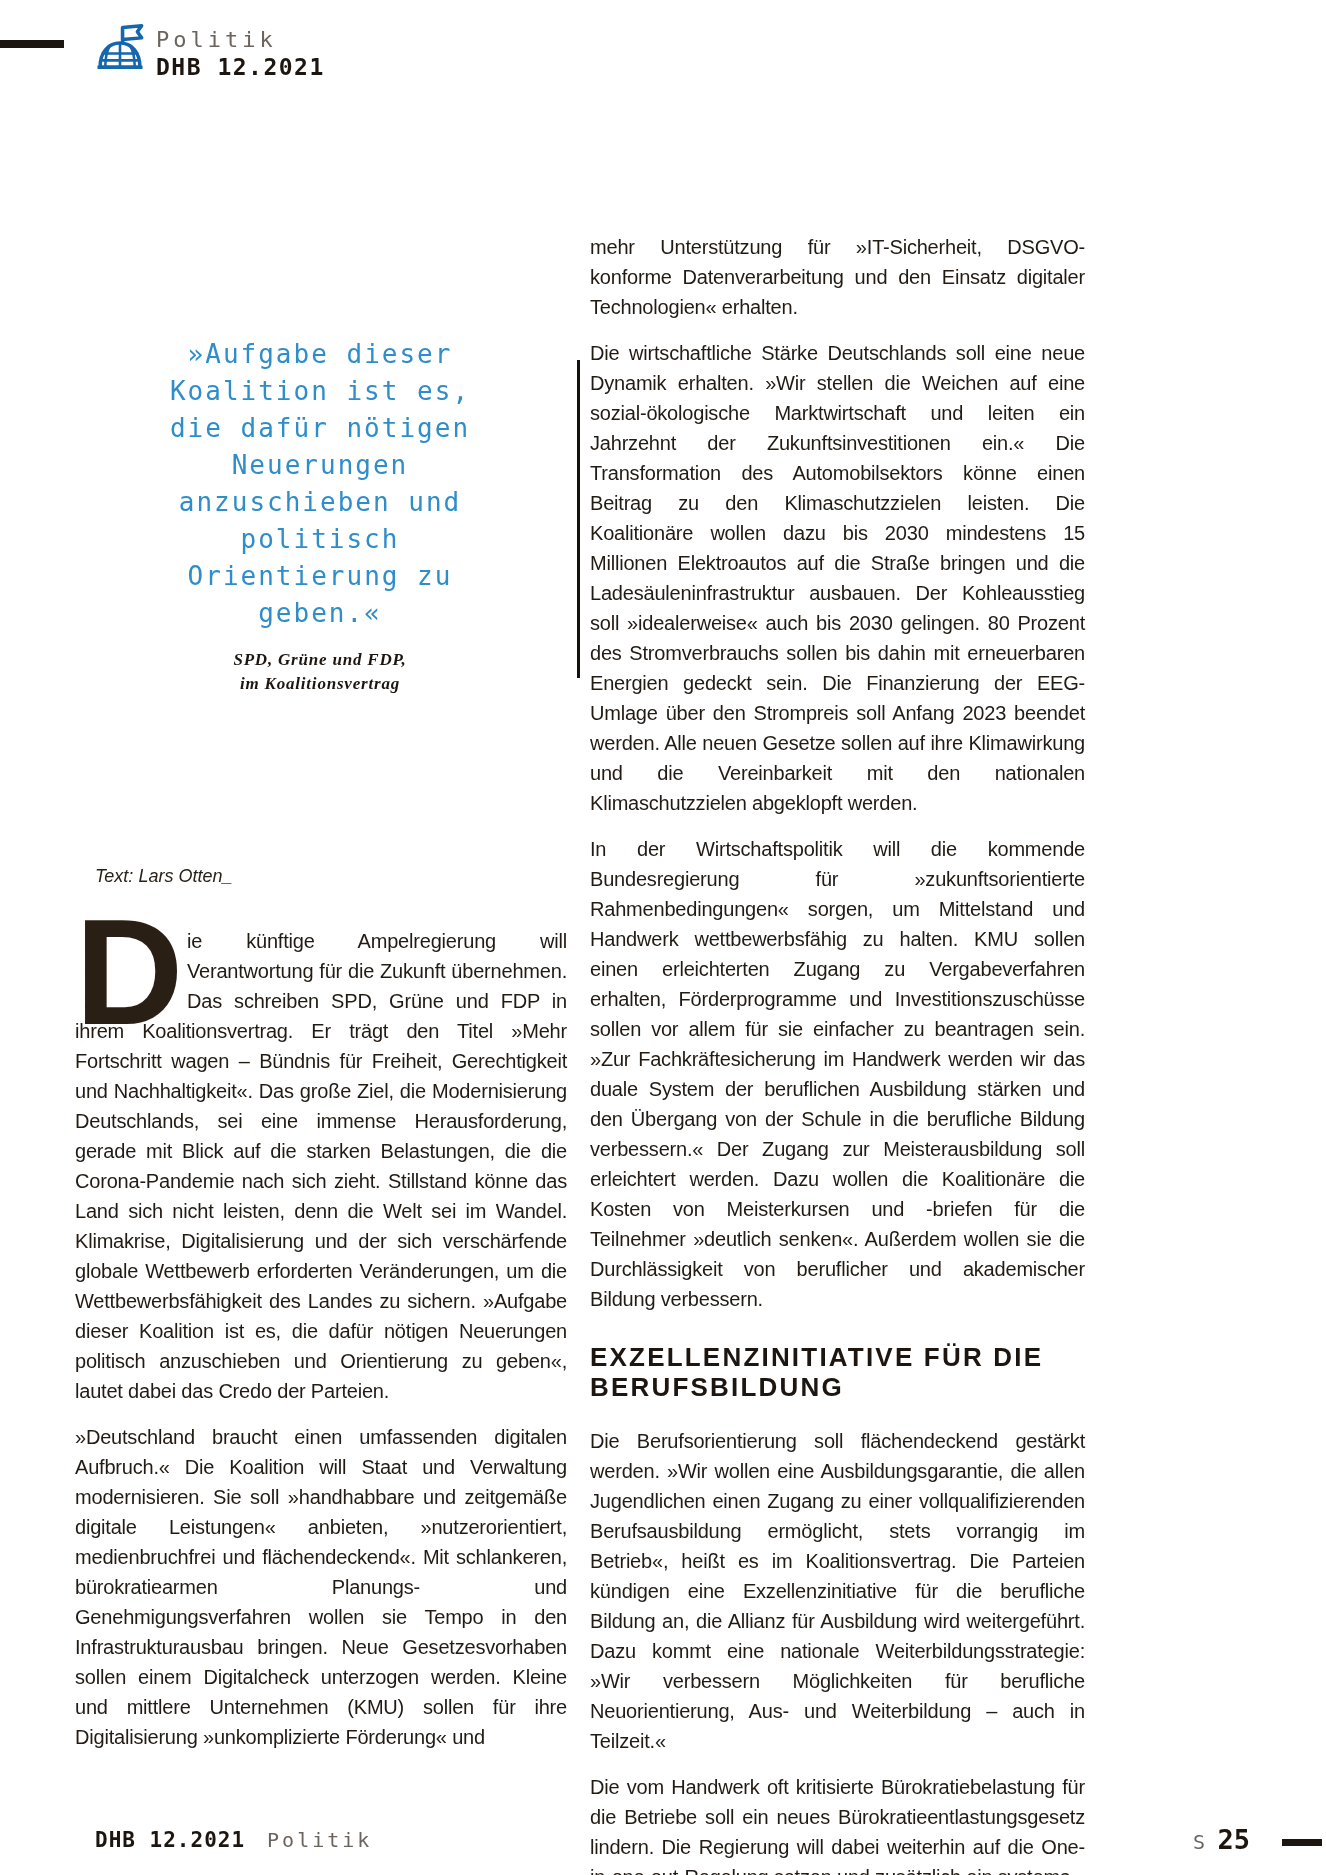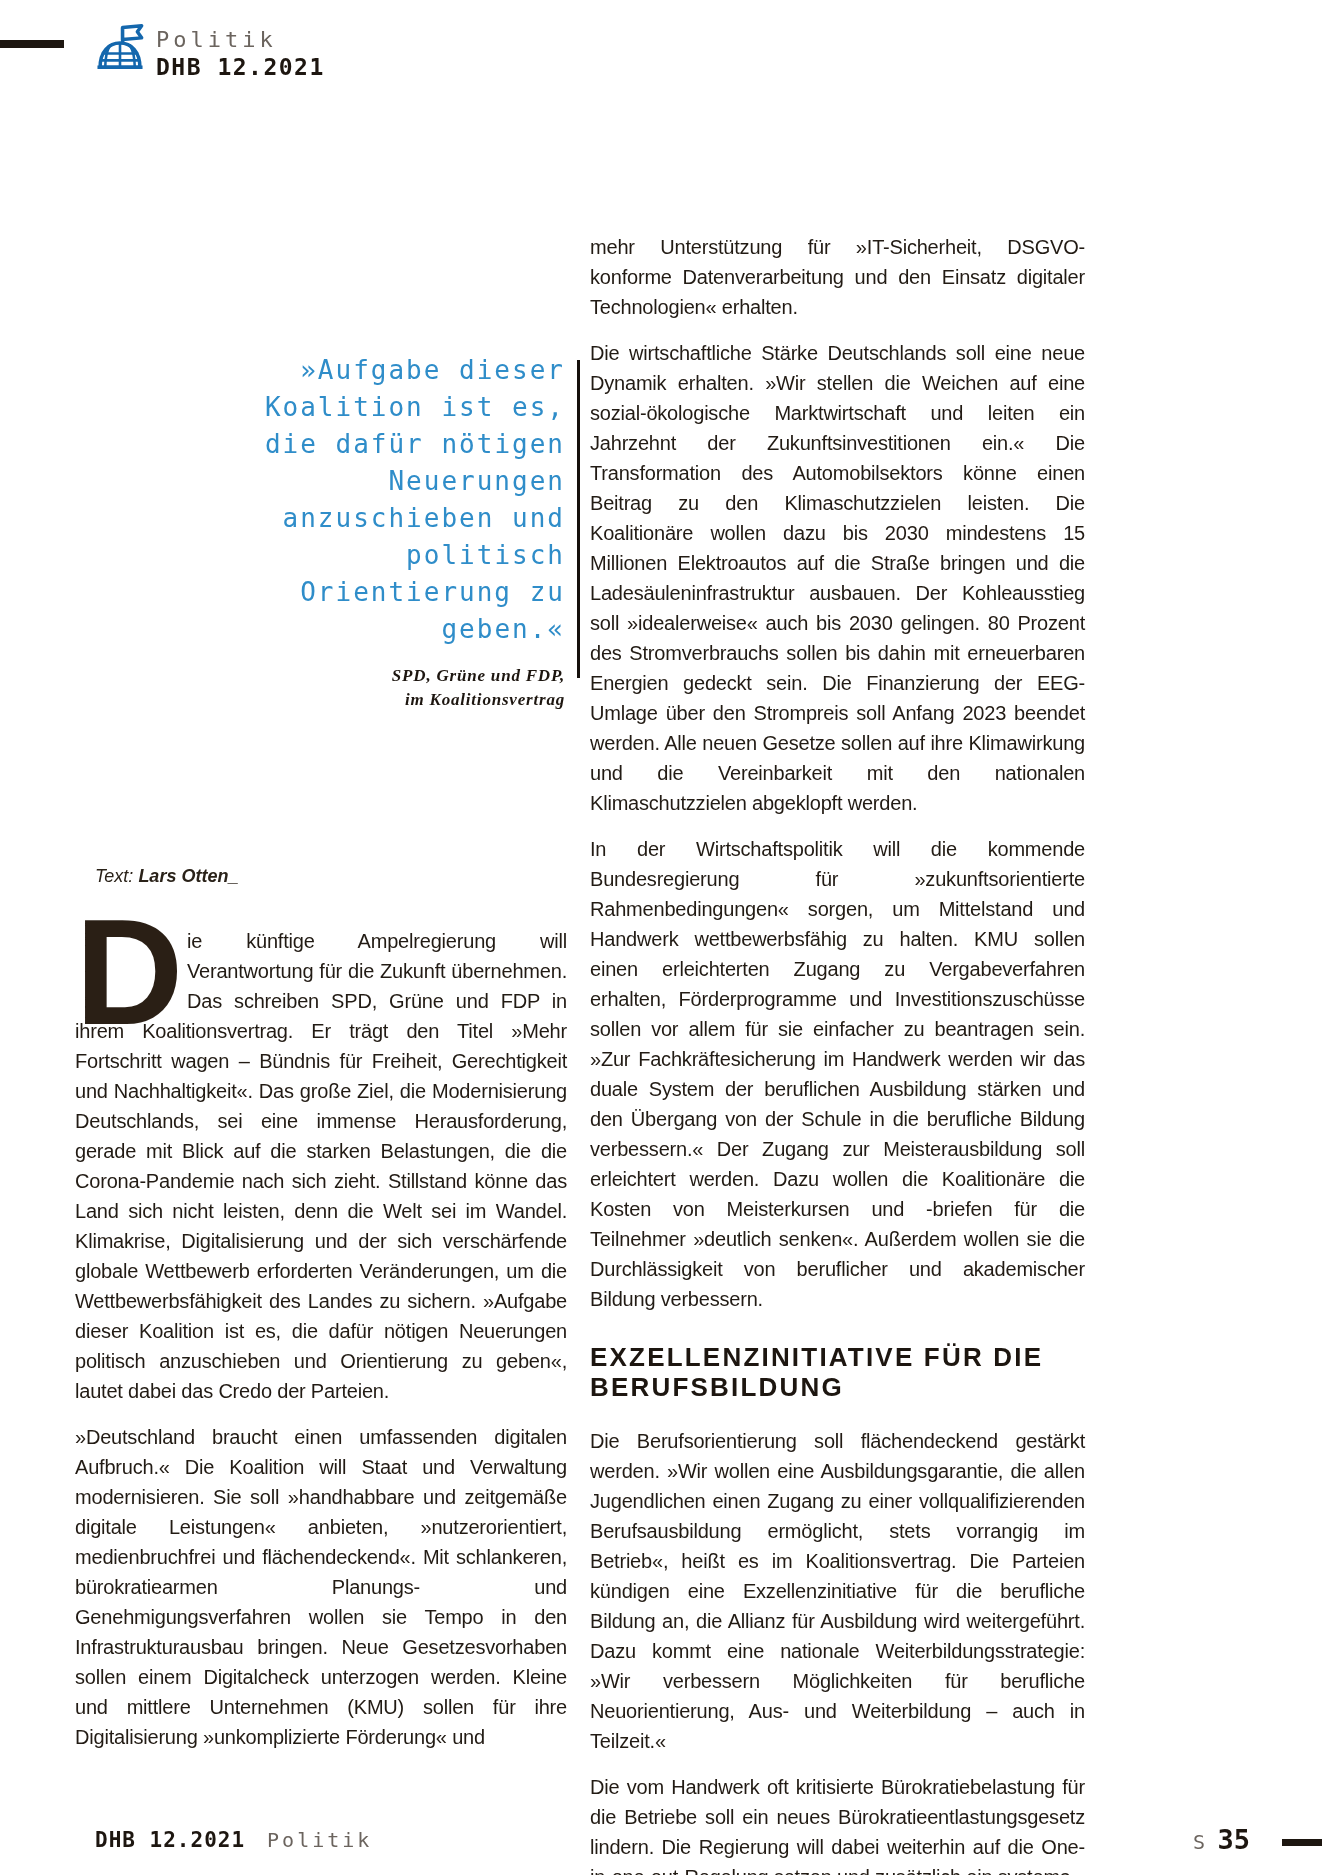--- a/index.html
+++ b/index.html
@@ -14,29 +14,29 @@
   
   #header { position: absolute; left: 94px; top: 22px; display: flex; align-items: flex-start; }
   #header .logo { width: 52px; height: 56px; margin-right: 10px; }
   #header .titles { padding-top: 6px; }
   .kicker { font-family: "DejaVu Sans Mono", monospace; font-size: 22px; letter-spacing: 4px;
             color: #6b645e; line-height: 24px; }
   .issue { font-family: "DejaVu Sans Mono", monospace; font-weight: bold; font-size: 23px;
            letter-spacing: 1.5px; color: #1d1610; line-height: 26px; margin-top: 2px; }
 
   
-  #pull-quote { position: absolute; left: 75px; top: 352px; width: 490px; text-align: right; }
+  #pull-quote { position: absolute; left: 75px; top: 336px; width: 490px; text-align: center; }
   #pull-quote .q-line { display: block; font-family: "DejaVu Sans Mono", monospace;
       font-size: 26px; line-height: 37px; letter-spacing: 2px; color: #2f8dc9; }
   #quote-attribution { margin-top: 16px; font-style: italic; font-weight: bold;
       font-size: 17px; line-height: 24px; letter-spacing: 0.8px; color: #1d1610; font-family: Liberation Serif, serif; }
 
   
   #byline { position: absolute; left: 95px; top: 866px; font-style: italic; font-size: 18px; color: #2a2219; }
-  #byline .author { font-weight: bold; }
+  #byline .author { font-weight: normal; }
 
   
   .col { position: absolute; font-size: 20px; line-height: 30px; letter-spacing: -0.2px;
          text-align: justify; color: #221b14; }
   #left-column  { left: 75px;  top: 926px; width: 492px; }
   #right-column { left: 590px; top: 232px; width: 495px; }
   .col p + p, .col h2 + p { margin-top: 16px; }
   .col h2 + p { margin-top: 24px; }
   .col h2 { margin-top: 28px; font-size: 26px; font-weight: bold; letter-spacing: 2.2px;
             color: #1d1610; text-align: left; }
@@ -117,16 +117,16 @@
   <p>Die vom Handwerk oft kritisierte Bürokratiebelastung für die Betriebe soll ein neues Bürokratieentlastungsgesetz lindern. Die Regierung will dabei weiterhin auf die One-in-one-out-Regelung setzen und zusätzlich ein systema-</p>
 </section>
 
 <footer>
   <div id="footer-left">
     <span class="f-issue">DHB 12.2021</span>
     <span class="f-section">Politik</span>
   </div>
   <div id="footer-right">
     <span class="f-s">S</span>
-    <span class="f-num">35</span>
+    <span class="f-num">25</span>
   </div>
   <div class="bar" id="footer-rule"></div>
 </footer>
 
 </body></html>

